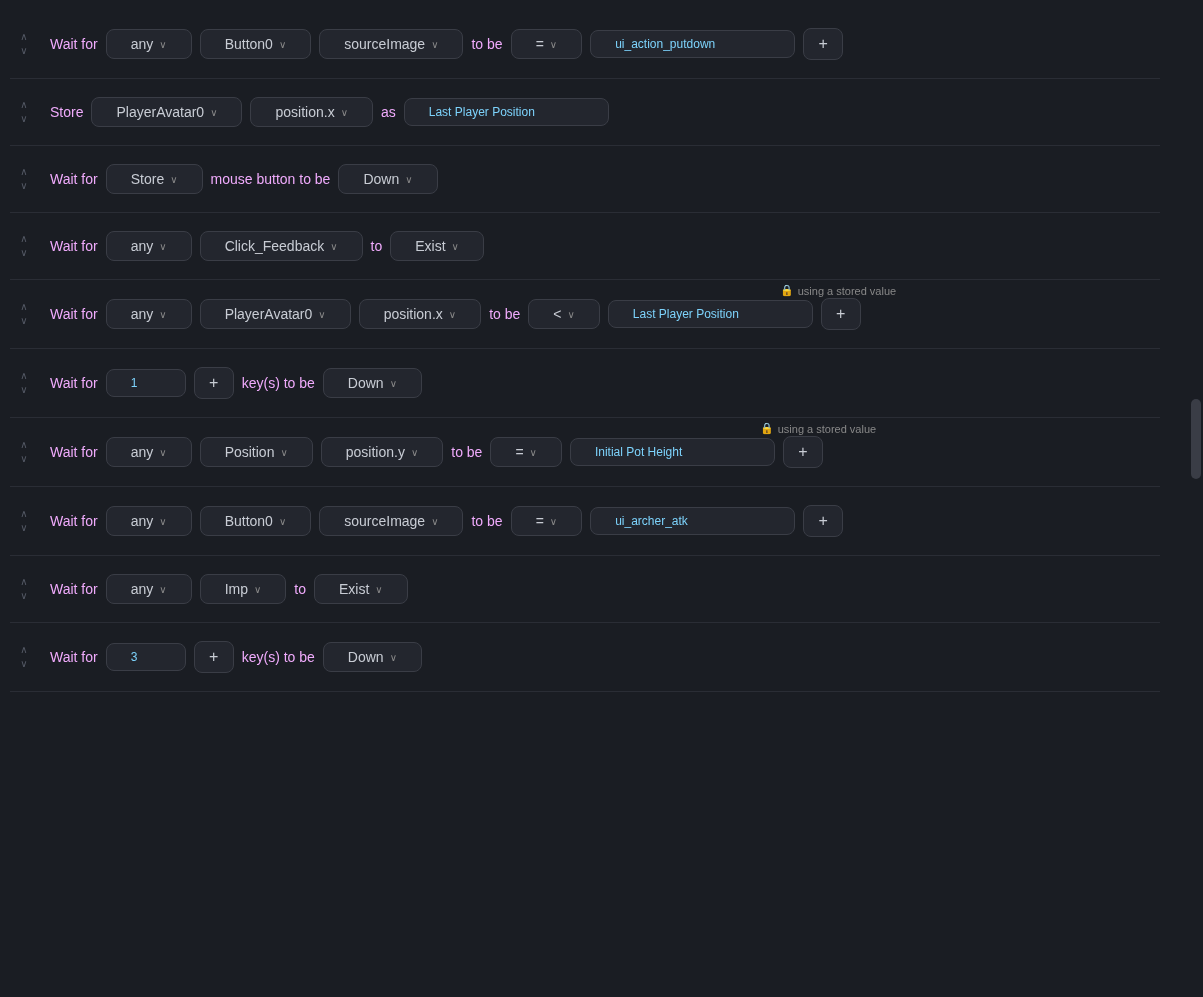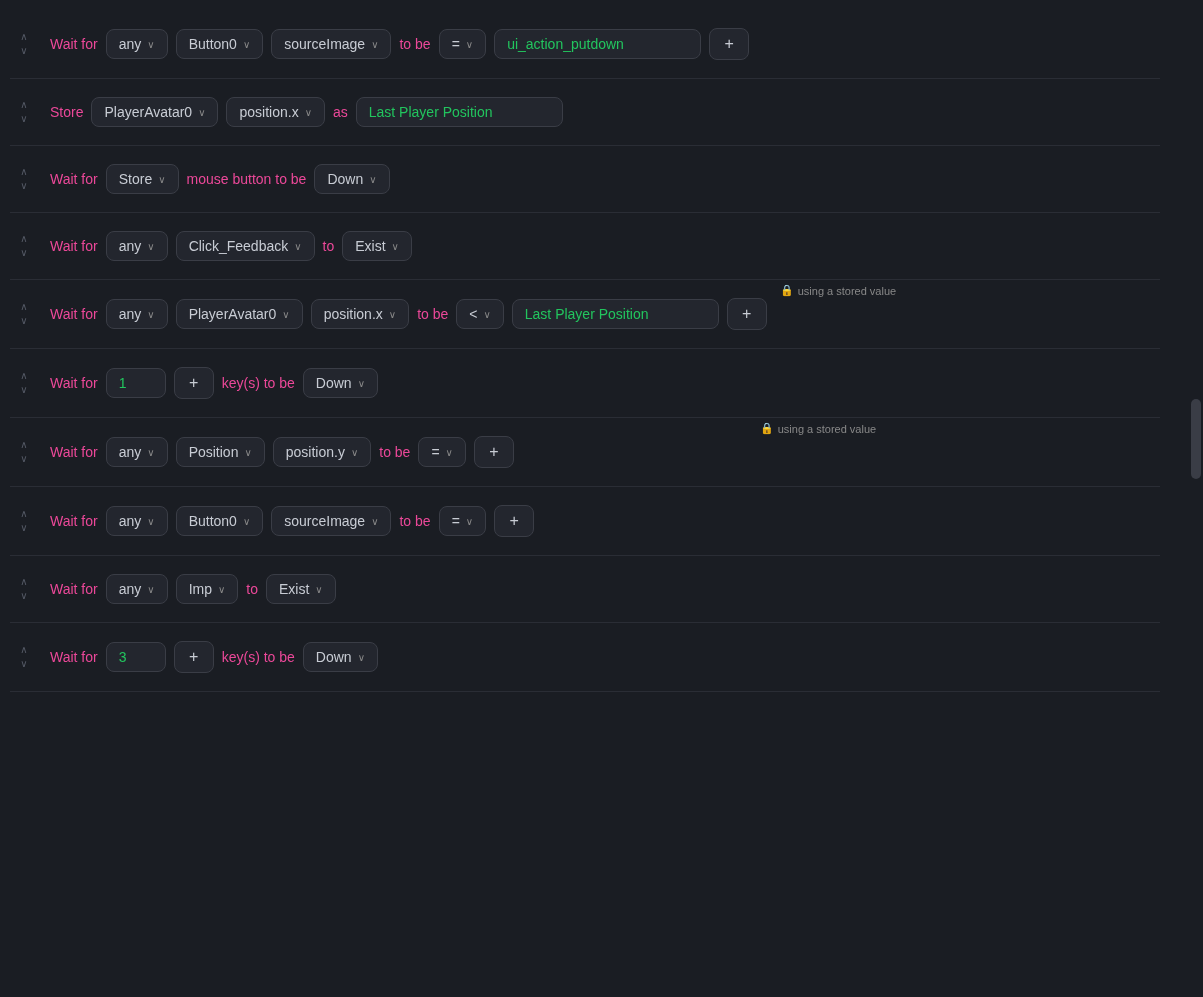--- a/index.html
+++ b/index.html
@@ -35,47 +35,47 @@
     .arrow-btn {
       background: none;
       border: none;
       color: #555a66;
       cursor: pointer;
       font-size: 10px;
       padding: 1px 4px;
       line-height: 1;
     }
     .label-text {
-      color: #ec4899;
+      color: #f0abfc;
       white-space: nowrap;
       font-size: 14px;
     }
     .pill {
       display: flex;
       align-items: center;
       background: #23262e;
       border: 1px solid #3a3d46;
       border-radius: 8px;
-      padding: 6px 12px;
+      padding: 6px 24px;
       color: #c8ccd4;
       font-size: 14px;
       white-space: nowrap;
       cursor: pointer;
       gap: 6px;
     }
     .pill.input-pill {
       cursor: text;
       min-width: 60px;
     }
     .pill input {
       background: none;
       border: none;
       outline: none;
-      color: #22c55e;
-      font-size: 14px;
+      color: #7dd3fc;
+      font-size: 12px;
       width: 100%;
     }
     .chevron {
       color: #888;
       font-size: 10px;
     }
     .plus-btn {
       display: flex;
       align-items: center;
       justify-content: center;
@@ -275,20 +275,23 @@
       </div>
       <div class="pill">
         <span>position.y</span>
         <span class="chevron">∨</span>
       </div>
       <span class="label-text">to be</span>
       <div class="pill">
         <span>=</span>
         <span class="chevron">∨</span>
       </div>
+      <div class="pill input-pill wide-input">
+        <input value="Initial Pot Height" style="">
+      </div>
       <div class="plus-btn">+</div>
     </div>
     <div class="row">
       <div class="row-arrows">
         <button class="arrow-btn">∧</button>
         <button class="arrow-btn">∨</button>
       </div>
       <span class="label-text">Wait for</span>
       <div class="pill">
         <span>any</span>
@@ -299,20 +302,23 @@
         <span class="chevron">∨</span>
       </div>
       <div class="pill">
         <span>sourceImage</span>
         <span class="chevron">∨</span>
       </div>
       <span class="label-text">to be</span>
       <div class="pill">
         <span>=</span>
         <span class="chevron">∨</span>
+      </div>
+      <div class="pill input-pill wide-input">
+        <input value="ui_archer_atk" style="">
       </div>
       <div class="plus-btn">+</div>
     </div>
     <div class="row">
       <div class="row-arrows">
         <button class="arrow-btn">∧</button>
         <button class="arrow-btn">∨</button>
       </div>
       <span class="label-text">Wait for</span>
       <div class="pill">

